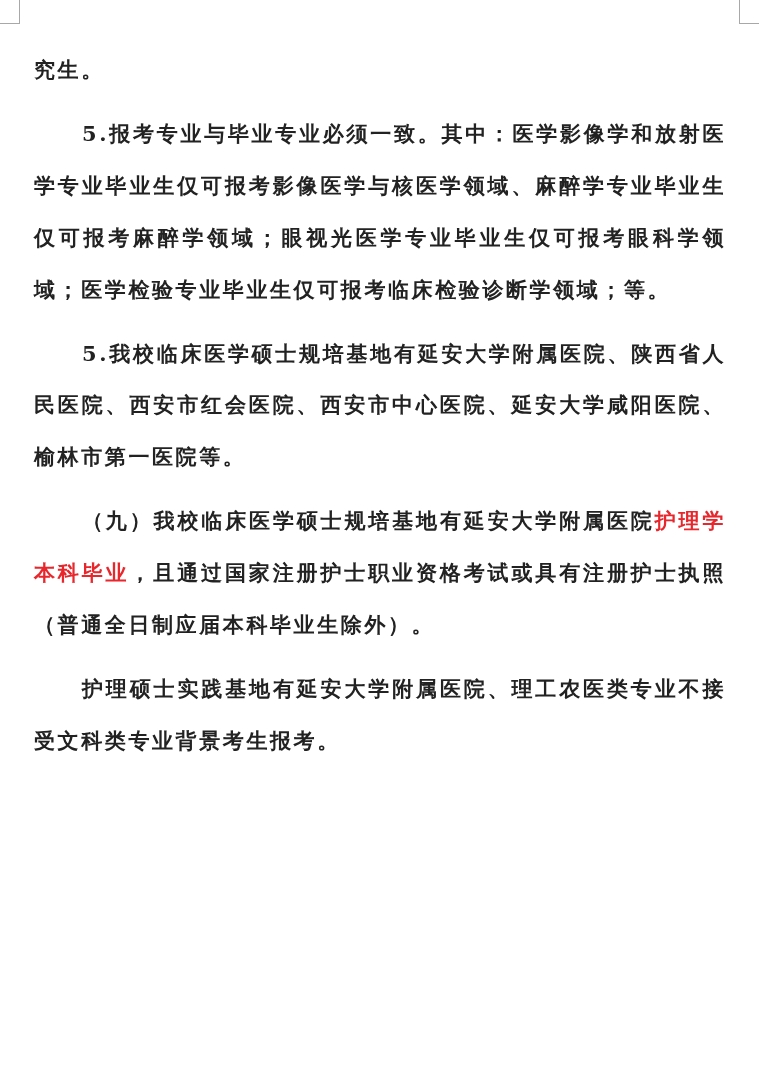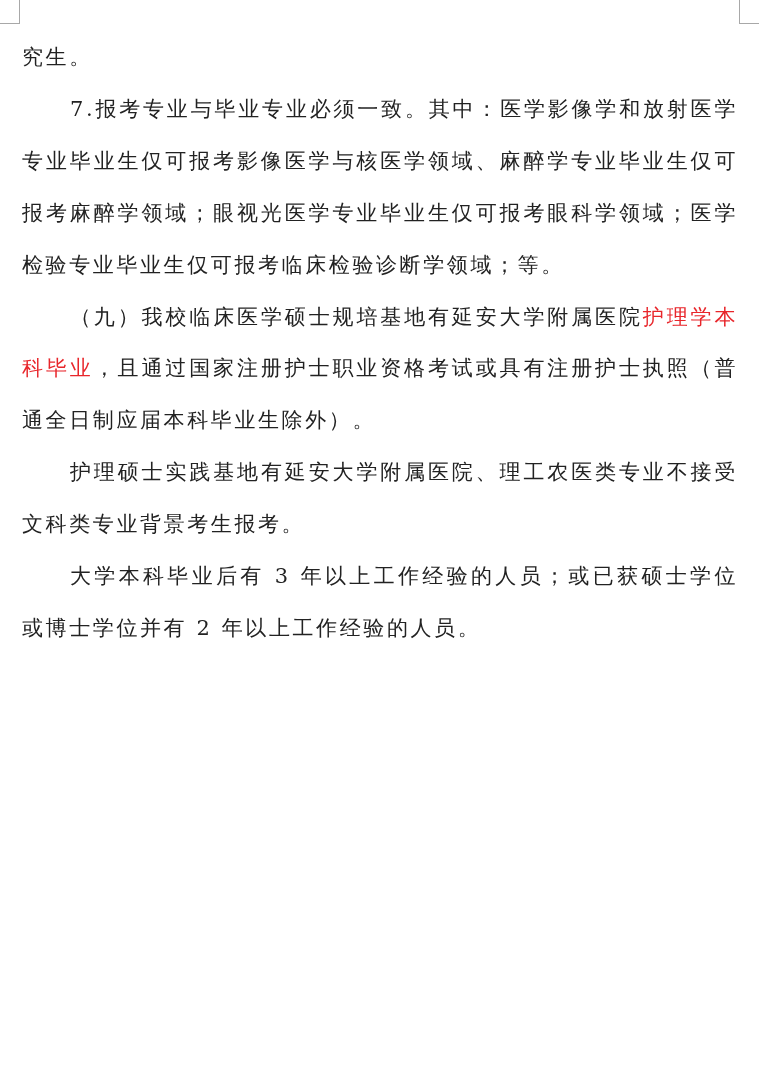--- a/index.html
+++ b/index.html
@@ -34,48 +34,49 @@
       position: absolute;
       left: 22px;
       top: 32px;
       width: 716px;
       font-family: "DejaVu Serif", "Liberation Serif", serif;
       font-size: 21px;
       line-height: 51.9px;
       color: #222222;
     }
     .para {
-      margin: 0;
+      margin: 12px;
       text-align: justify;
       text-align-last: left;
       letter-spacing: 2.6px;
       word-break: break-all;
+      font-weight: bold;
     }
     .para.indent {
       text-indent: 48px;
     }
     .run.red {
       color: #e8262b;
     }
   </style>
 </head>
 <body>
 
 <div class="corner-mark corner-left"></div>
 <div class="corner-mark corner-right"></div>
 
 <div class="page">
   <p class="para">
     <span class="run">究生。</span>
   </p>
   <p class="para indent">
-    <span class="run">7.报考专业与毕业专业必须一致。其中：医学影像学和放射医学专业毕业生仅可报考影像医学与核医学领域、麻醉学专业毕业生仅可报考麻醉学领域；眼视光医学专业毕业生仅可报考眼科学领域；医学检验专业毕业生仅可报考临床检验诊断学领域；等。</span>
+    <span class="run">5.报考专业与毕业专业必须一致。其中：医学影像学和放射医学专业毕业生仅可报考影像医学与核医学领域、麻醉学专业毕业生仅可报考麻醉学领域；眼视光医学专业毕业生仅可报考眼科学领域；医学检验专业毕业生仅可报考临床检验诊断学领域；等。</span>
+  </p>
+  <p class="para indent">
+    <span class="run">5.我校临床医学硕士规培基地有延安大学附属医院、陕西省人民医院、西安市红会医院、西安市中心医院、延安大学咸阳医院、榆林市第一医院等。</span>
   </p>
   <p class="para indent">
     <span class="run">（九）我校临床医学硕士规培基地有延安大学附属医院</span><span class="run red">护理学本科毕业</span><span class="run">，且通过国家注册护士职业资格考试或具有注册护士执照（普通全日制应届本科毕业生除外）。</span>
   </p>
   <p class="para indent">
     <span class="run">护理硕士实践基地有延安大学附属医院、理工农医类专业不接受文科类专业背景考生报考。</span>
   </p>
-  <p class="para indent">
-    <span class="run">大学本科毕业后有 3 年以上工作经验的人员；或已获硕士学位或博士学位并有 2 年以上工作经验的人员。</span>
-  </p>
 </div>
 
 </body></html>

